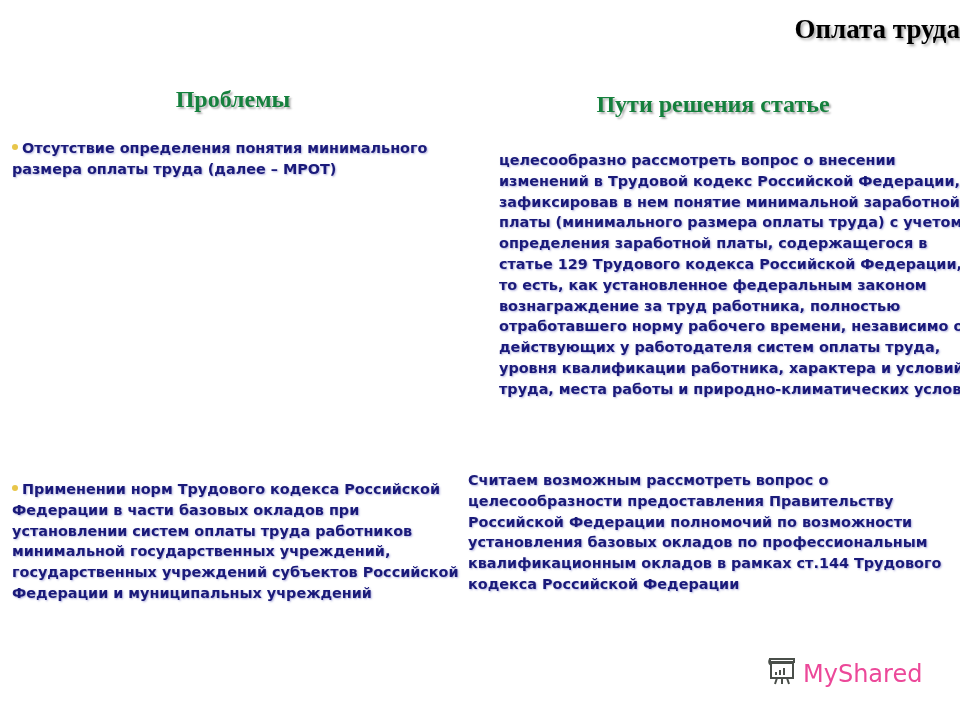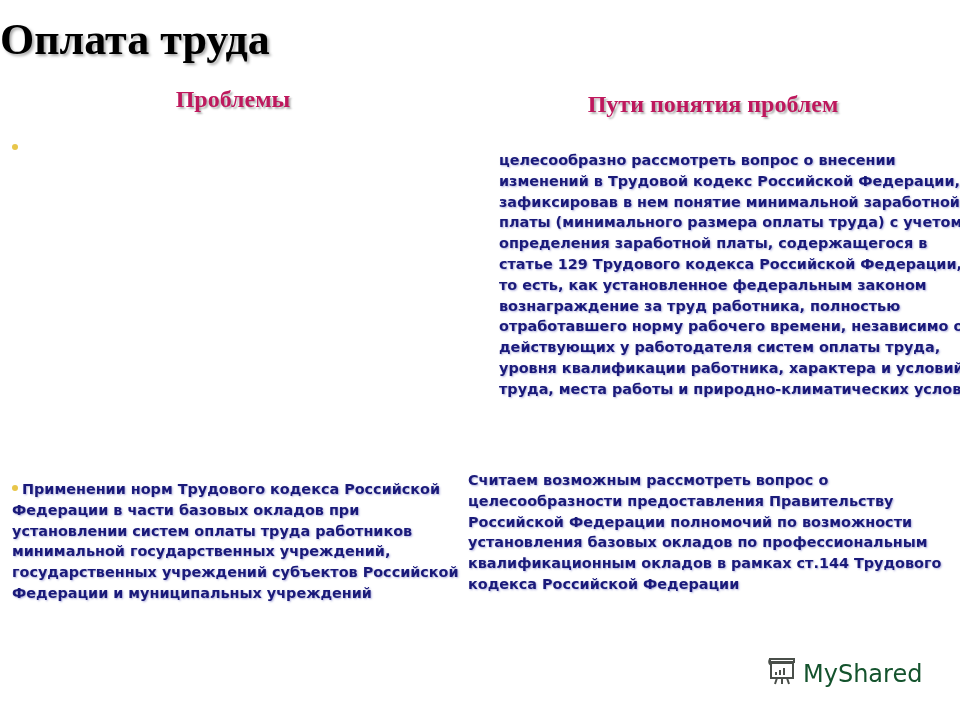--- a/index.html
+++ b/index.html
@@ -1,57 +1,57 @@
 <!DOCTYPE html>
 <html><head>
 <meta charset="utf-8">
 <style>
   html, body { margin: 0; padding: 0; background: #ffffff; }
   body { width: 960px; height: 720px; position: relative; overflow: hidden; font-family: "DejaVu Sans", sans-serif; }
   .title {
-    position: absolute; left: 0; top: 14px; width: 960px; text-align: left;
-    font-family: "Liberation Serif", serif; font-weight: bold; font-size: 44px; color: #000;
+    position: absolute; left: 0; top: 14px; width: 960px; text-align: right;
+    font-family: "Liberation Serif", serif; font-weight: bold; font-size: 27px; color: #000;
     text-shadow: 2px 2px 3px rgba(0,0,0,0.35);
   }
   .col-head {
     position: absolute; font-family: "Liberation Serif", serif; font-weight: bold;
-    font-size: 24px; color: #be185d; text-shadow: 2px 2px 2px rgba(0,0,0,0.3); text-align: center;
+    font-size: 24px; color: #15803d; text-shadow: 2px 2px 2px rgba(0,0,0,0.3); text-align: center;
   }
   .head-left { left: 0; top: 86px; width: 466px; }
   .head-right { left: 466px; top: 91px; width: 494px; }
   .block {
     position: absolute; font-family: "DejaVu Sans", sans-serif; font-weight: bold;
     font-size: 14.4px; line-height: 20.8px; color: #1a1a7a;
     text-shadow: 1px 1px 2px rgba(40,40,160,0.35);
   }
   .bullet {
     display: inline-block; width: 6px; height: 6px; border-radius: 50%;
     background: #e8c64a; margin-right: 4px; vertical-align: middle; position: relative; top: -2px;
   }
   .p1 { left: 12px; top: 138px; width: 440px; }
   .p2 { left: 12px; top: 479px; width: 450px; }
   .s1 { left: 468px; top: 150px; width: 485px; margin-left: 31px; }
   .s2 { left: 468px; top: 470px; width: 485px; }
   .logo {
     position: absolute; left: 767px; top: 656px; display: flex; align-items: center;
   }
   .logo-text {
-    font-family: "DejaVu Sans", sans-serif; font-size: 24px; color: #14532d; margin-left: 6px;
+    font-family: "DejaVu Sans", sans-serif; font-size: 24px; color: #ec4899; margin-left: 6px;
   }
 </style>
 </head>
 <body>
 
 <div class="title">Оплата труда</div>
 
 <div class="col-head head-left">Проблемы</div>
-<div class="col-head head-right">Пути понятия проблем</div>
+<div class="col-head head-right">Пути решения статье</div>
 
 <div class="block p1">
-  <span class="bullet"></span>
+  <span class="bullet"></span><span>Отсутствие определения понятия минимального размера оплаты труда (далее – МРОТ)</span>
 </div>
 
 <div class="block p2">
   <span class="bullet"></span><span>Применении норм Трудового кодекса Российской Федерации в части базовых окладов при установлении систем оплаты труда работников минимальной государственных учреждений, государственных учреждений субъектов Российской Федерации и муниципальных учреждений</span>
 </div>
 
 <div class="block s1">целесообразно рассмотреть вопрос о внесении изменений в Трудовой кодекс Российской Федерации, зафиксировав в нем понятие минимальной заработной платы (минимального размера оплаты труда) с учетом определения заработной платы, содержащегося в статье 129 Трудового кодекса Российской Федерации, то есть, как установленное федеральным законом вознаграждение за труд работника, полностью отработавшего норму рабочего времени, независимо от действующих у работодателя систем оплаты труда, уровня квалификации работника, характера и условий труда, места работы и природно-климатических условий</div>
 <div class="block s2">Считаем возможным рассмотреть вопрос о целесообразности предоставления Правительству Российской Федерации полномочий по возможности установления базовых окладов по профессиональным квалификационным окладов в рамках ст.144 Трудового кодекса Российской Федерации</div>
 
 <div class="logo">

